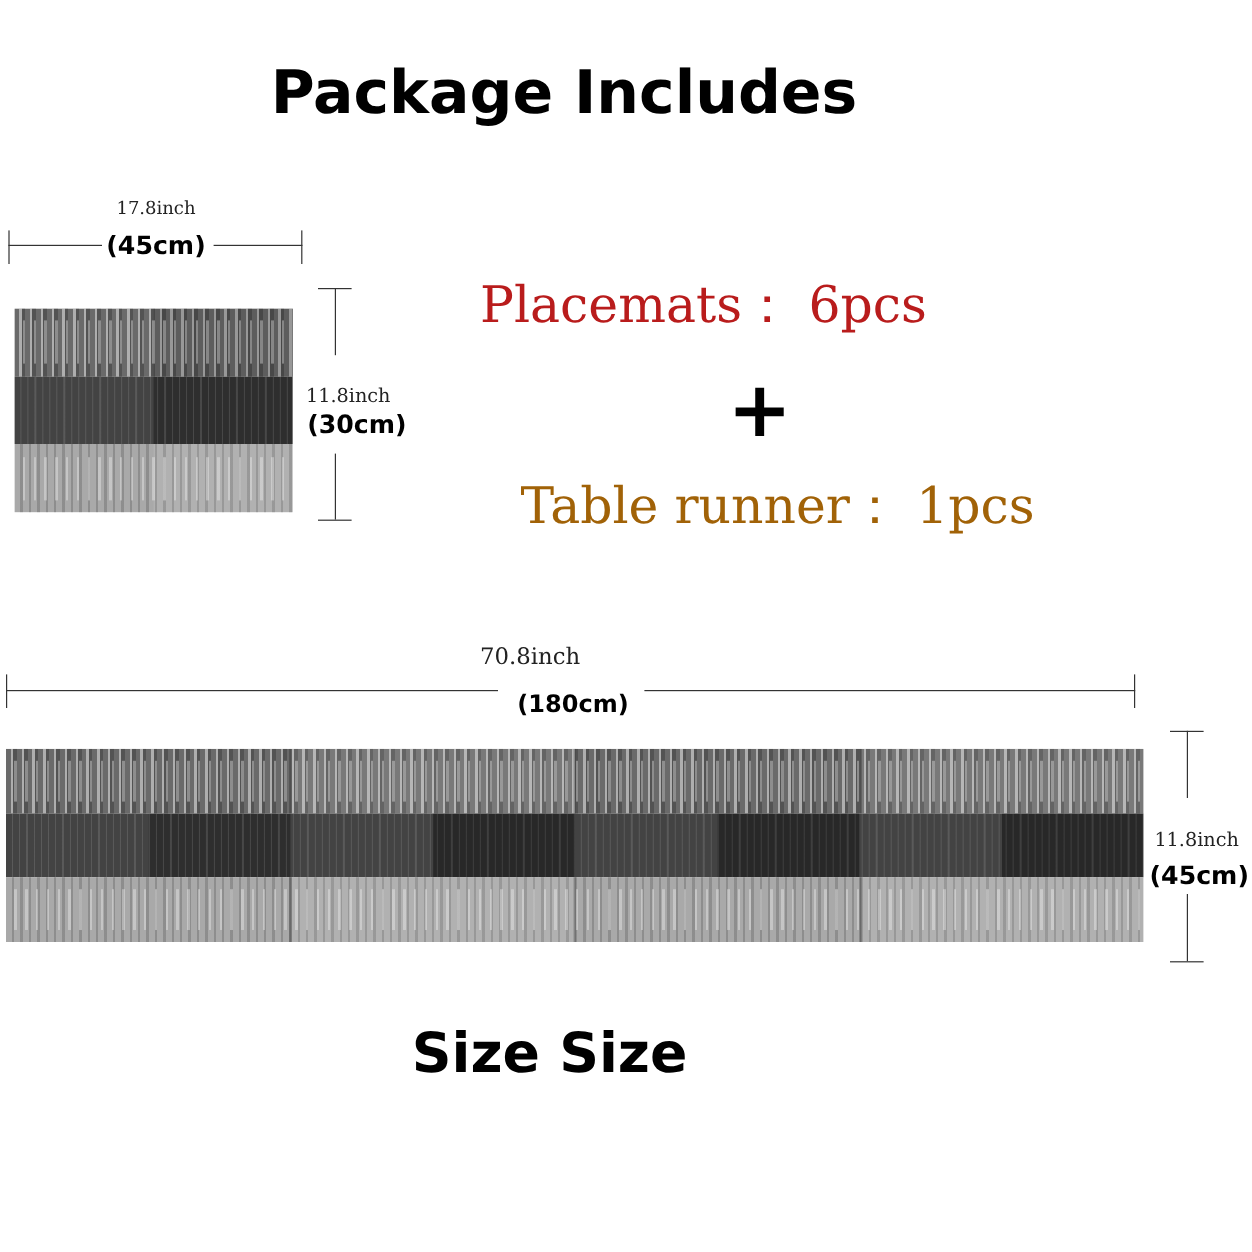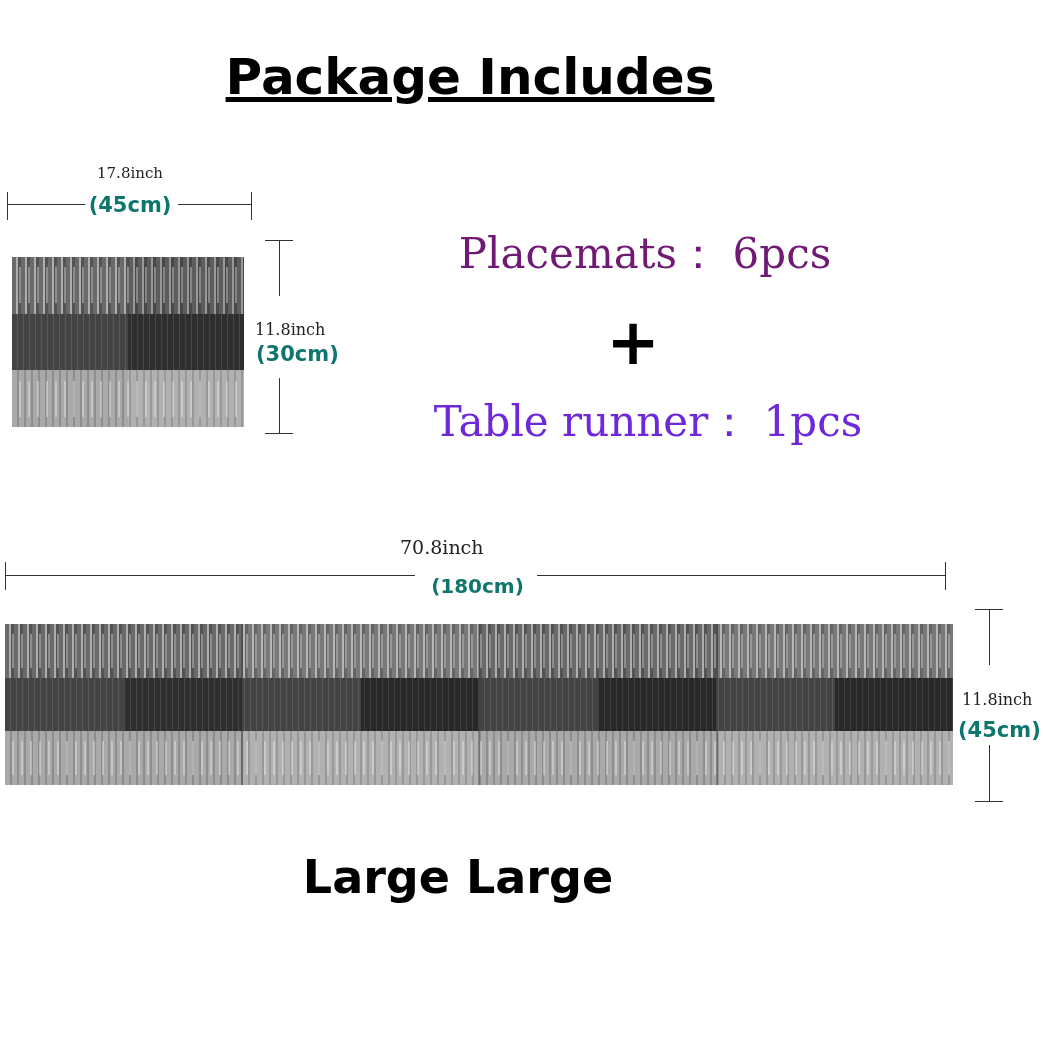--- a/index.html
+++ b/index.html
@@ -6,21 +6,21 @@
     body {
       width: 1043px; height: 1043px; position: relative; overflow: hidden;
       background: #ffffff; color: #000;
     }
     .abs { position: absolute; }
     .heading {
       font-family: "DejaVu Sans", sans-serif; font-weight: bold;
       color: #000; white-space: nowrap;
     }
     .serif { font-family: "DejaVu Serif", serif; color: #222; white-space: nowrap; }
-    .cm { font-family: "DejaVu Sans", sans-serif; font-weight: bold; color: #0f766e; white-space: nowrap; }
+    .cm { font-family: "DejaVu Sans", sans-serif; font-weight: bold; color: #000000; white-space: nowrap; }
     .hline { position: absolute; height: 1px; background: #333; }
     .vline { position: absolute; width: 1px; background: #333; }
 
     
     .mat { position: absolute; display: flex; flex-direction: column; overflow: hidden; }
     .band { flex: 1; position: relative; }
     .band.top {
       background:
         repeating-linear-gradient(90deg, rgba(255,255,255,0.0) 0px, rgba(255,255,255,0.0) 4px, rgba(230,230,230,0.55) 4px, rgba(230,230,230,0.55) 6px, rgba(40,40,40,0.35) 6px, rgba(40,40,40,0.35) 9px),
         #6a6a6a;
@@ -41,21 +41,21 @@
     }
     .seg-row { position: absolute; inset: 0; display: flex; }
     .seg { flex: 1; }
     .seg.shade { background: rgba(0,0,0,0.12); }
     .seg.light { background: rgba(255,255,255,0.10); }
     .seg-divider { border-right: 2px solid rgba(0,0,0,0.25); }
   </style>
 </head>
 <body>
 
-<div class="abs heading" style="left:0; width:940px; top:48px; text-align:center; font-size:50px;text-decoration:underline;">Package Includes</div>
+<div class="abs heading" style="left:0; width:940px; top:48px; text-align:center; font-size:50px;">Package Includes</div>
 
 <div>
   <div class="vline" style="left:7px; top:192px; height:28px;"></div>
   <div class="vline" style="left:251px; top:192px; height:28px;"></div>
   <div class="hline" style="left:7px; top:204px; width:78px;"></div>
   <div class="hline" style="left:178px; top:204px; width:74px;"></div>
   <div class="abs serif" style="left:60px; width:140px; text-align:center; top:164px; font-size:15px;">17.8inch</div>
   <div class="abs cm" style="left:60px; width:140px; text-align:center; top:193px; font-size:21px;">(45cm)</div>
 </div>
 
@@ -82,23 +82,23 @@
 
 <div>
   <div class="hline" style="left:265px; top:240px; width:28px;"></div>
   <div class="vline" style="left:279px; top:240px; height:56px;"></div>
   <div class="abs serif" style="left:255px; top:320px; font-size:16px;">11.8inch</div>
   <div class="abs cm" style="left:256px; top:342px; font-size:21px;">(30cm)</div>
   <div class="vline" style="left:279px; top:378px; height:55px;"></div>
   <div class="hline" style="left:265px; top:433px; width:28px;"></div>
 </div>
 
-<div class="abs serif" style="left:400px; width:490px; text-align:center; top:226px; font-size:42px; color:#701a75;">Placemats： 6pcs</div>
+<div class="abs serif" style="left:400px; width:490px; text-align:left; top:226px; font-size:42px; color:#b91c1c;">Placemats： 6pcs</div>
 <div class="abs" style="left:400px; width:466px; text-align:center; top:310px; font-family:'DejaVu Sans', sans-serif; font-size:64px; font-weight:bold; line-height:64px; color:#000;">+</div>
-<div class="abs serif" style="left:400px; width:496px; text-align:center; top:394px; font-size:42px; color:#6d28d9;">Table runner： 1pcs</div>
+<div class="abs serif" style="left:400px; width:496px; text-align:center; top:394px; font-size:42px; color:#a16207;">Table runner： 1pcs</div>
 
 <div>
   <div class="vline" style="left:5px; top:562px; height:28px;"></div>
   <div class="vline" style="left:945px; top:562px; height:28px;"></div>
   <div class="hline" style="left:5px; top:575px; width:410px;"></div>
   <div class="hline" style="left:537px; top:575px; width:409px;"></div>
   <div class="abs serif" style="left:400px; width:155px; text-align:left; top:536px; font-size:19px;">70.8inch</div>
   <div class="abs cm" style="left:400px; width:155px; text-align:center; top:574px; font-size:20px;">(180cm)</div>
 </div>
 
@@ -135,13 +135,13 @@
 
 <div>
   <div class="hline" style="left:975px; top:609px; width:28px;"></div>
   <div class="vline" style="left:989px; top:609px; height:56px;"></div>
   <div class="abs serif" style="left:962px; top:690px; font-size:16px;">11.8inch</div>
   <div class="abs cm" style="left:958px; top:718px; font-size:21px;">(45cm)</div>
   <div class="vline" style="left:989px; top:745px; height:56px;"></div>
   <div class="hline" style="left:975px; top:801px; width:28px;"></div>
 </div>
 
-<div class="abs heading" style="left:290px; width:336px; text-align:center; top:850px; font-size:46px;">Large Large</div>
+<div class="abs heading" style="left:290px; width:336px; text-align:center; top:850px; font-size:46px;">Size Size</div>
 
 </body></html>

